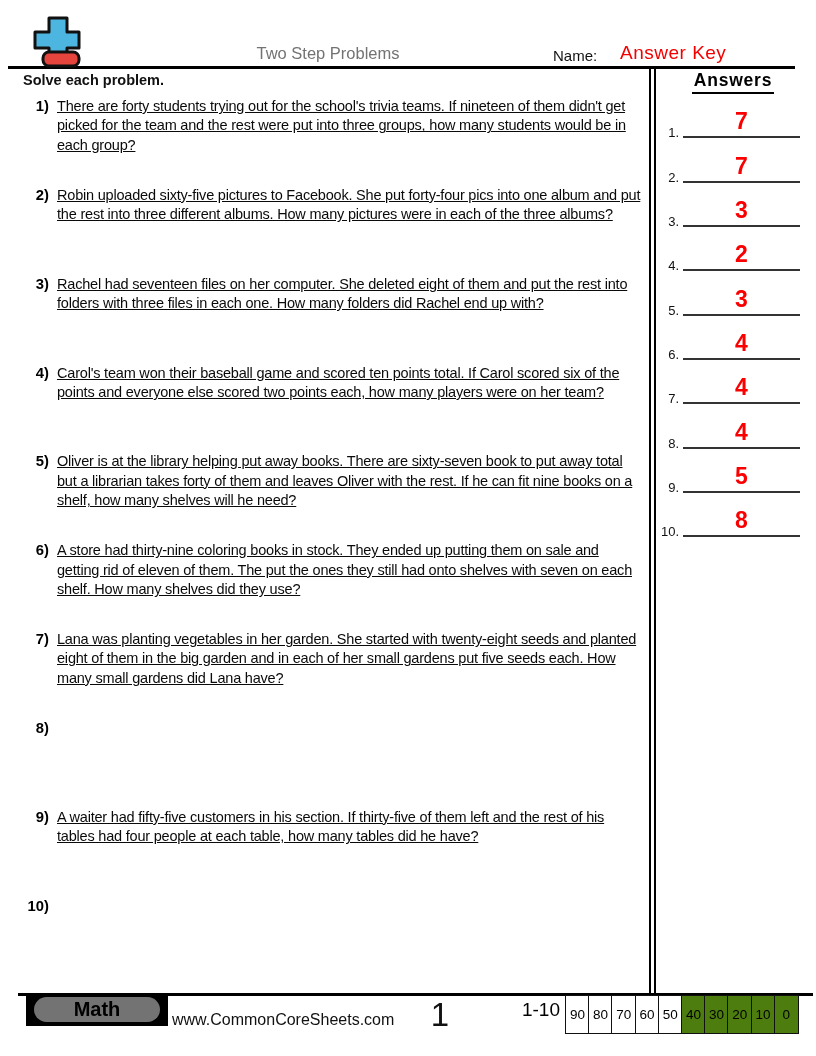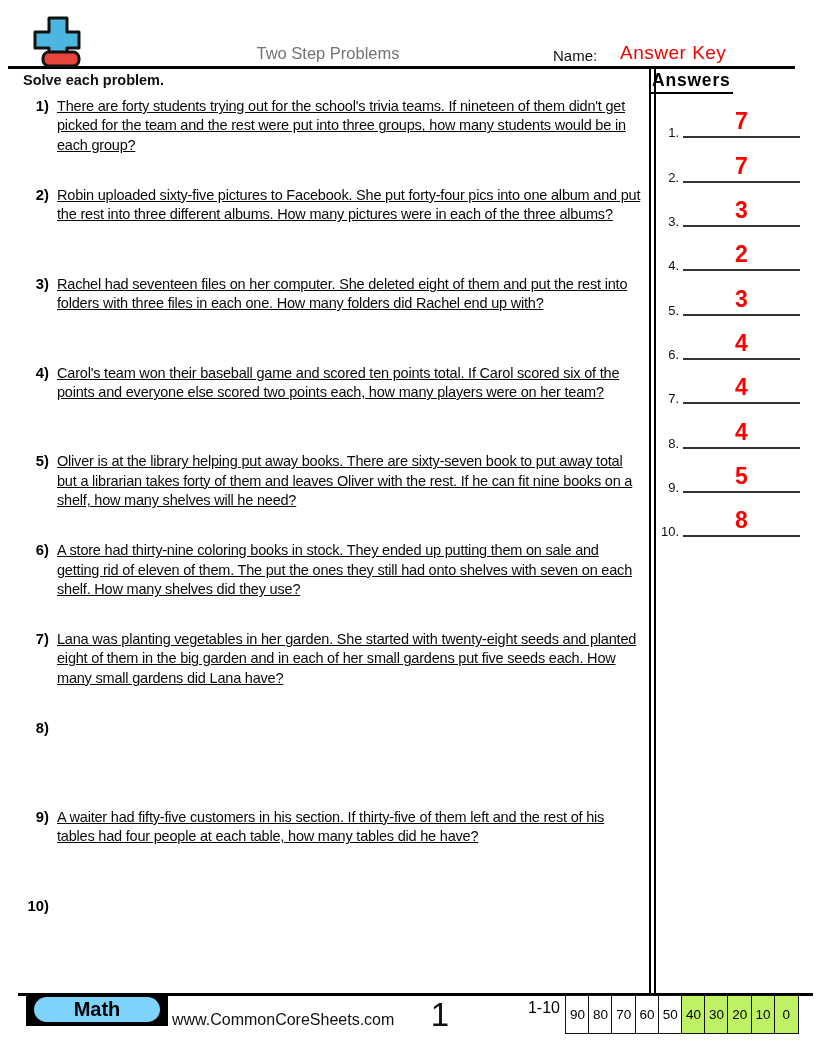--- a/index.html
+++ b/index.html
@@ -23,46 +23,46 @@
   
   .problems{position:absolute;left:0;top:97px;width:648px;}
   .problem{display:flex;height:88.85px;align-items:flex-start;}
   .pnum{width:49px;text-align:right;font-weight:bold;font-size:14.8px;line-height:19.4px;
         flex:none;}
   .ptext{margin-left:8px;width:586px;font-size:14.5px;line-height:19.4px;
          letter-spacing:-0.2px;color:#0a0a0a;text-decoration:underline;}
 
   
   .answers-col{position:absolute;left:650px;top:0;width:166px;}
-  .answers-head{position:absolute;top:70px;left:0;width:166px;}
+  .answers-head{position:absolute;top:70px;left:0;width:166px;text-align:center;}
   .answers-head span{display:inline-block;font-size:17.5px;font-weight:bold;letter-spacing:.8px;
         border-bottom:2.5px solid #000;padding:0 2px 1px 2px;}
   .arows{position:absolute;top:96px;left:0;width:166px;}
   .arow{position:relative;height:44.32px;}
   .anum{position:absolute;left:3px;bottom:0;width:26px;text-align:right;font-size:13px;color:#111;}
   .aline{position:absolute;left:33px;bottom:2px;width:117px;border-bottom:2px solid #333;height:30px;}
   .aval{position:absolute;left:0;bottom:1px;width:100%;text-align:center;
         font-size:23px;font-weight:bold;}
 
   
   .footer-rule{position:absolute;left:18px;top:993px;width:795px;height:2.5px;background:#000;}
   .math-badge{position:absolute;left:26px;top:993px;width:142px;height:33px;background:#000;}
-  .math-pill{position:absolute;left:8px;top:4px;width:126px;height:25px;background:#7dd3fc;
+  .math-pill{position:absolute;left:8px;top:4px;width:126px;height:25px;background:#737373;
              border-radius:13px;display:flex;align-items:center;justify-content:center;}
   .math-pill span{font-size:20px;font-weight:bold;color:#000;}
   .site-url{position:absolute;left:172px;top:1011px;font-size:16px;color:#111;}
   .page-num{position:absolute;left:400px;top:996px;width:80px;text-align:center;
             font-size:33px;font-weight:400;color:#111;}
-  .score-label{position:absolute;left:520px;top:999px;width:40px;text-align:right;font-size:16px;}
+  .score-label{position:absolute;left:520px;top:999px;width:40px;text-align:right;font-size:19px;}
   .score-grid{position:absolute;left:565px;top:995px;display:flex;}
   .score-cell{box-sizing:border-box;width:24.8px;height:39px;border:1.6px solid #111;
               margin-left:-1.6px;display:flex;align-items:center;justify-content:center;
               font-size:13.5px;background:#fff;}
   .score-cell.first{margin-left:0;}
-  .score-cell.filled{background:#bef264;}
+  .score-cell.filled{background:#4d7c0f;}
 </style>
 </head>
 <body>
 
 <div class="page">
 
   <svg class="logo" viewBox="0 0 56 56" xmlns="http://www.w3.org/2000/svg">
     <path d="M22 6 H40 V20 H52 V36 H40 V50 H22 V36 H8 V20 H22 Z" fill="#4db6e0" stroke="#111" stroke-width="3" stroke-linejoin="round"></path>
     <rect x="16" y="40" width="36" height="14" rx="6" fill="#e6453e" stroke="#111" stroke-width="3"></rect>
   </svg>

